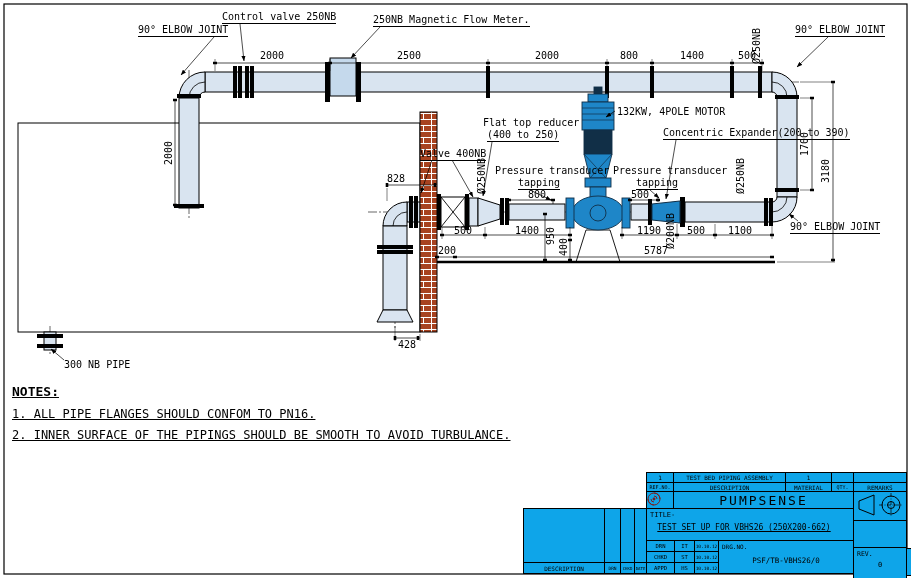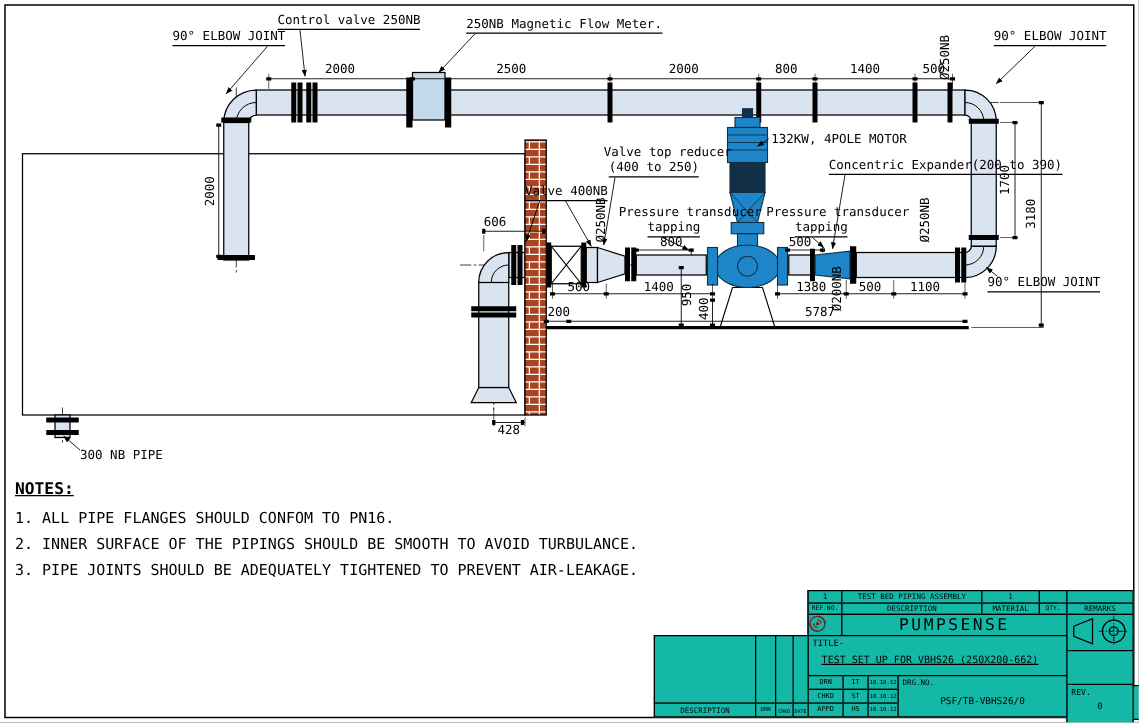--- a/index.html
+++ b/index.html
@@ -5,24 +5,24 @@
   html,body{margin:0;padding:0;background:#888;}
   #stage{position:relative;width:911px;height:578px;background:#fff;overflow:hidden;
          font-family:"DejaVu Sans Mono",monospace;}
   svg{position:absolute;left:0;top:0;}
   .lbl{position:absolute;font:10px "DejaVu Sans Mono",monospace;color:#000;
        white-space:nowrap;line-height:1;}
   .ctr{transform:translateX(-50%);}
   .rot{transform:translate(-50%,-50%) rotate(-90deg);}
   .und{border-bottom:1px solid #000;padding-bottom:1px;}
   .notes-h{font:bold 13px "DejaVu Sans Mono",monospace;text-decoration:underline;}
-  .note{font:12px "DejaVu Sans Mono",monospace;}
+  .note{font:12px "DejaVu Sans Mono",monospace;text-decoration:underline;}
   .tb{position:absolute;border:1px solid #000;box-sizing:border-box;overflow:hidden;
       font:6px "DejaVu Sans Mono",monospace;display:flex;align-items:center;
-      justify-content:center;text-align:center;background:#14b8a6;}
+      justify-content:center;text-align:center;background:#0ea5e9;}
   .tb .in{position:absolute;}
   .vline{position:absolute;width:1px;background:#000;}
 </style>
 </head>
 <body>
 
 <div id="stage">
 
 <svg width="911" height="578" viewBox="0 0 911 578">
   <defs>
@@ -184,21 +184,21 @@
     <path d="M798,221 L789,214"></path>
   </g>
 </svg>
 
 <div class="lbl und" style="left:138px;top:25px">90° ELBOW JOINT</div>
 <div class="lbl und" style="left:222px;top:12px">Control valve 250NB</div>
 <div class="lbl und" style="left:373px;top:15px">250NB Magnetic Flow Meter.</div>
 <div class="lbl und" style="left:795px;top:25px">90° ELBOW JOINT</div>
 <div class="lbl und" style="left:790px;top:222px">90° ELBOW JOINT</div>
 <div class="lbl" style="left:617px;top:107px">132KW, 4POLE MOTOR</div>
-<div class="lbl" style="left:483px;top:118px">Valve top reducer</div>
+<div class="lbl" style="left:483px;top:118px">Flat top reducer</div>
 <div class="lbl und" style="left:487px;top:130px">(400 to 250)</div>
 <div class="lbl und" style="left:420px;top:149px">Valve 400NB</div>
 <div class="lbl und" style="left:663px;top:128px">Concentric Expander(200 to 390)</div>
 <div class="lbl" style="left:495px;top:166px">Pressure transducer</div>
 <div class="lbl und" style="left:518px;top:178px">tapping</div>
 <div class="lbl" style="left:613px;top:166px">Pressure transducer</div>
 <div class="lbl und" style="left:636px;top:178px">tapping</div>
 <div class="lbl" style="left:64px;top:360px">300 NB PIPE</div>
 
 <div class="lbl rot" style="left:757px;top:46px">Ø250NB</div>
@@ -211,38 +211,37 @@
 <div class="lbl ctr" style="left:547px;top:51px">2000</div>
 <div class="lbl ctr" style="left:629px;top:51px">800</div>
 <div class="lbl ctr" style="left:692px;top:51px">1400</div>
 <div class="lbl ctr" style="left:747px;top:51px">500</div>
 
 <div class="lbl ctr" style="left:537px;top:190px">800</div>
 <div class="lbl ctr" style="left:640px;top:190px">500</div>
 
 <div class="lbl ctr" style="left:463px;top:226px">500</div>
 <div class="lbl ctr" style="left:527px;top:226px">1400</div>
-<div class="lbl ctr" style="left:649px;top:226px">1380</div>
+<div class="lbl ctr" style="left:649px;top:226px">1190</div>
 <div class="lbl ctr" style="left:696px;top:226px">500</div>
 <div class="lbl ctr" style="left:740px;top:226px">1100</div>
 
 <div class="lbl ctr" style="left:447px;top:246px">200</div>
 <div class="lbl ctr" style="left:656px;top:246px">5787</div>
-<div class="lbl ctr" style="left:396px;top:174px">606</div>
+<div class="lbl ctr" style="left:396px;top:174px">828</div>
 <div class="lbl ctr" style="left:407px;top:340px">428</div>
 <div class="lbl rot" style="left:169px;top:153px">2000</div>
 <div class="lbl rot" style="left:805px;top:144px">1700</div>
 <div class="lbl rot" style="left:826px;top:171px">3180</div>
 <div class="lbl rot" style="left:551px;top:236px">950</div>
 <div class="lbl rot" style="left:564px;top:247px">400</div>
 
 <div class="lbl notes-h" style="left:12px;top:384px">NOTES:</div>
 <div class="lbl note" style="left:12px;top:407px">1. ALL PIPE FLANGES SHOULD CONFOM TO PN16.</div>
 <div class="lbl note" style="left:12px;top:428px">2. INNER SURFACE OF THE PIPINGS SHOULD BE SMOOTH TO AVOID TURBULANCE.</div>
-<div class="lbl note" style="left:12px;top:449px">3. PIPE JOINTS SHOULD BE ADEQUATELY TIGHTENED TO PREVENT AIR-LEAKAGE.</div>
 
 <div class="tb" style="left:646px;top:472px;width:261px;height:102px"></div>
 
 <div class="tb" style="left:646px;top:472px;width:28px;height:11px">1</div>
 <div class="tb" style="left:673px;top:472px;width:113px;height:11px">TEST BED PIPING ASSEMBLY</div>
 <div class="tb" style="left:785px;top:472px;width:47px;height:11px">1</div>
 <div class="tb" style="left:831px;top:472px;width:23px;height:11px"></div>
 <div class="tb" style="left:853px;top:472px;width:54px;height:11px"></div>
 
 <div class="tb" style="left:646px;top:482px;width:28px;height:10px;font-size:5px">REF.NO.</div>

